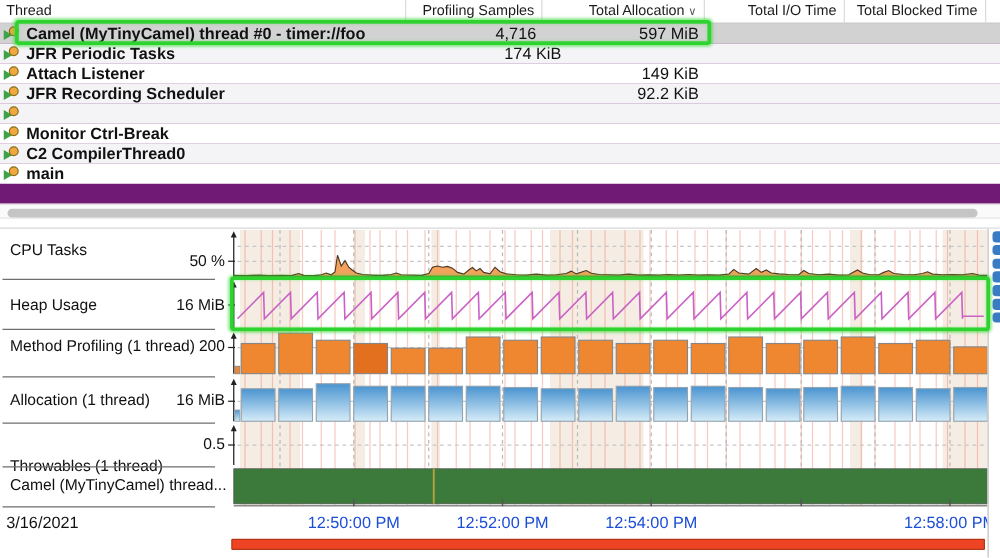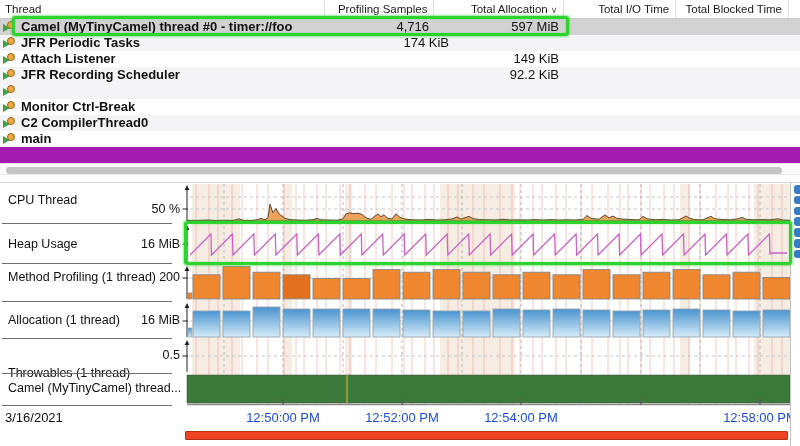--- a/index.html
+++ b/index.html
@@ -1,21 +1,21 @@
 <!DOCTYPE html>
 <html><head>
 <meta charset="utf-8">
 <style>
   * { margin:0; padding:0; box-sizing:border-box; }
   html,body { width:800px; height:446px; }
   body { position:relative; overflow:hidden; background:#fff;
          font-family:"Liberation Sans", sans-serif; color:#111; }
 
   
-  .table-panel { position:absolute; left:0; top:0; width:800px; height:163px; overflow:hidden; background:#a21caf; }
+  .table-panel { position:absolute; left:0; top:0; width:800px; height:163px; overflow:hidden; background:#701a75; }
   .thead { position:absolute; left:0; top:0; width:800px; height:19px; background:#fff;
            border-bottom:1px solid #c9c9c9; display:flex; font-size:11.5px; color:#1c1c1c; }
   .th { padding:3px 6px 0 5px; white-space:nowrap; overflow:hidden; }
   .th.r { text-align:right; }
   .col-sep { border-right:1px solid #dcdcdc; }
   .c0{width:325px;} .c1{width:110px;} .c2{width:130px;} .c3{width:112px;} .c4{width:113px;} .c5{width:10px;}
   .sort-glyph { font-size:9px; color:#555; margin-left:3px; }
   .tbody { position:absolute; left:0; top:19px; width:800px; }
   .trow { display:flex; height:16px; font-size:13px; align-items:center; }
   .trow .cell { height:16px; line-height:16px; white-space:nowrap; overflow:hidden; }
@@ -321,21 +321,21 @@
       <rect x="187" y="192" width="603" height="28" fill="#3c7a3c" stroke="#4a4a4a" stroke-width="0.5"></rect>
       <line x1="347" x2="347" y1="192" y2="220" stroke="#b8a23c" stroke-width="1.5"></line>
       <line x1="187" x2="790" y1="221.5" y2="221.5" stroke="#8a8a8a" stroke-width="1.5"></line>
       <line x1="283" x2="283" y1="216" y2="222" stroke="#555" stroke-width="1.2"></line>
       <line x1="402" x2="402" y1="216" y2="222" stroke="#555" stroke-width="1.2"></line>
       <line x1="521" x2="521" y1="216" y2="222" stroke="#555" stroke-width="1.2"></line>
       <line x1="641" x2="641" y1="216" y2="222" stroke="#555" stroke-width="1.2"></line>
       <line x1="760" x2="760" y1="216" y2="222" stroke="#555" stroke-width="1.2"></line>
     </svg>
 
-  <div class="row-label" style="top:10px">CPU Thread</div>
+  <div class="row-label" style="top:10px">CPU Tasks</div>
   <div class="row-label" style="top:54px">Heap Usage</div>
   <div class="row-label" style="top:87px">Method Profiling (1 thread)</div>
   <div class="row-label" style="top:130px">Allocation (1 thread)</div>
   <div class="row-label" style="top:183px">Throwables (1 thread)</div>
   <div class="row-label" style="top:198px">Camel (MyTinyCamel) thread...</div>
 
   <div class="tick-label" style="left:120px; top:19px">50 %</div>
   <div class="tick-label" style="left:120px; top:54px">16 MiB</div>
   <div class="tick-label" style="left:120px; top:87px">200</div>
   <div class="tick-label" style="left:120px; top:130px">16 MiB</div>

